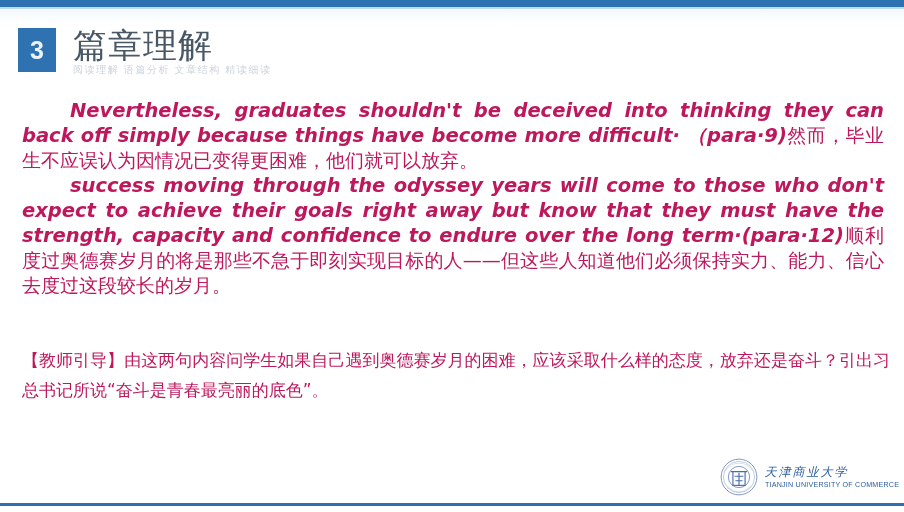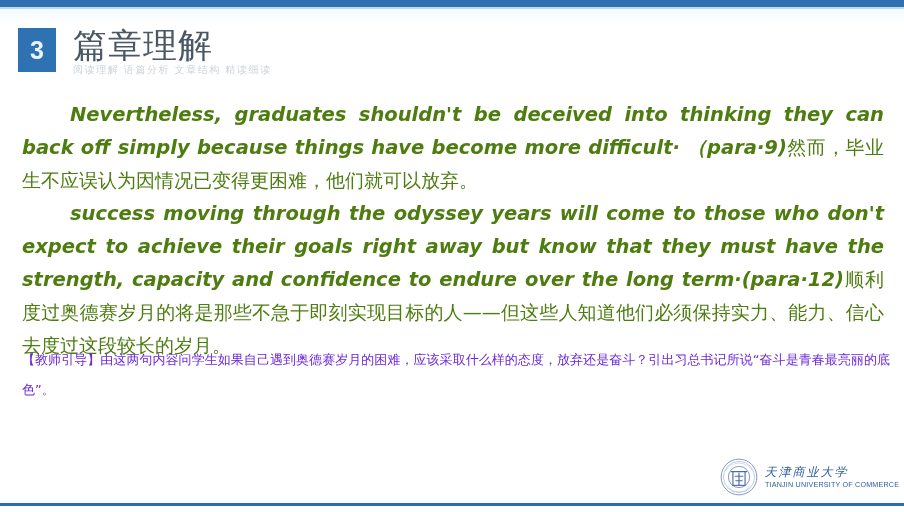--- a/index.html
+++ b/index.html
@@ -87,26 +87,26 @@
     filter: blur(0.5px);
     opacity: 0.85;
   }
 
   
   .body-block {
     position: absolute;
     left: 22px;
     top: 98px;
     width: 862px;
-    color: #4d7c0f;
+    color: #be185d;
     font-family: "DejaVu Sans", sans-serif;
     font-style: italic;
     font-weight: bold;
     font-size: 19.5px;
-    line-height: 33px;
+    line-height: 25px;
     text-align: justify;
     text-justify: inter-word;
   }
   .body-block p {
     margin: 0 0 0 0;
     text-indent: 48px;
   }
   .body-block p + p {
     margin-top: 0;
   }
@@ -116,23 +116,23 @@
     font-weight: normal;
     font-size: 19px;
   }
 
   
   .guide-block {
     position: absolute;
     left: 22px;
     top: 345px;
     width: 868px;
-    color: #6d28d9;
+    color: #be185d;
     font-family: "DejaVu Sans", "Liberation Sans", sans-serif;
-    font-size: 13px;
+    font-size: 17px;
     line-height: 30px;
     text-align: justify;
   }
 
   
   .footer-logo {
     position: absolute;
     right: 8px;
     top: 458px;
     display: flex;

